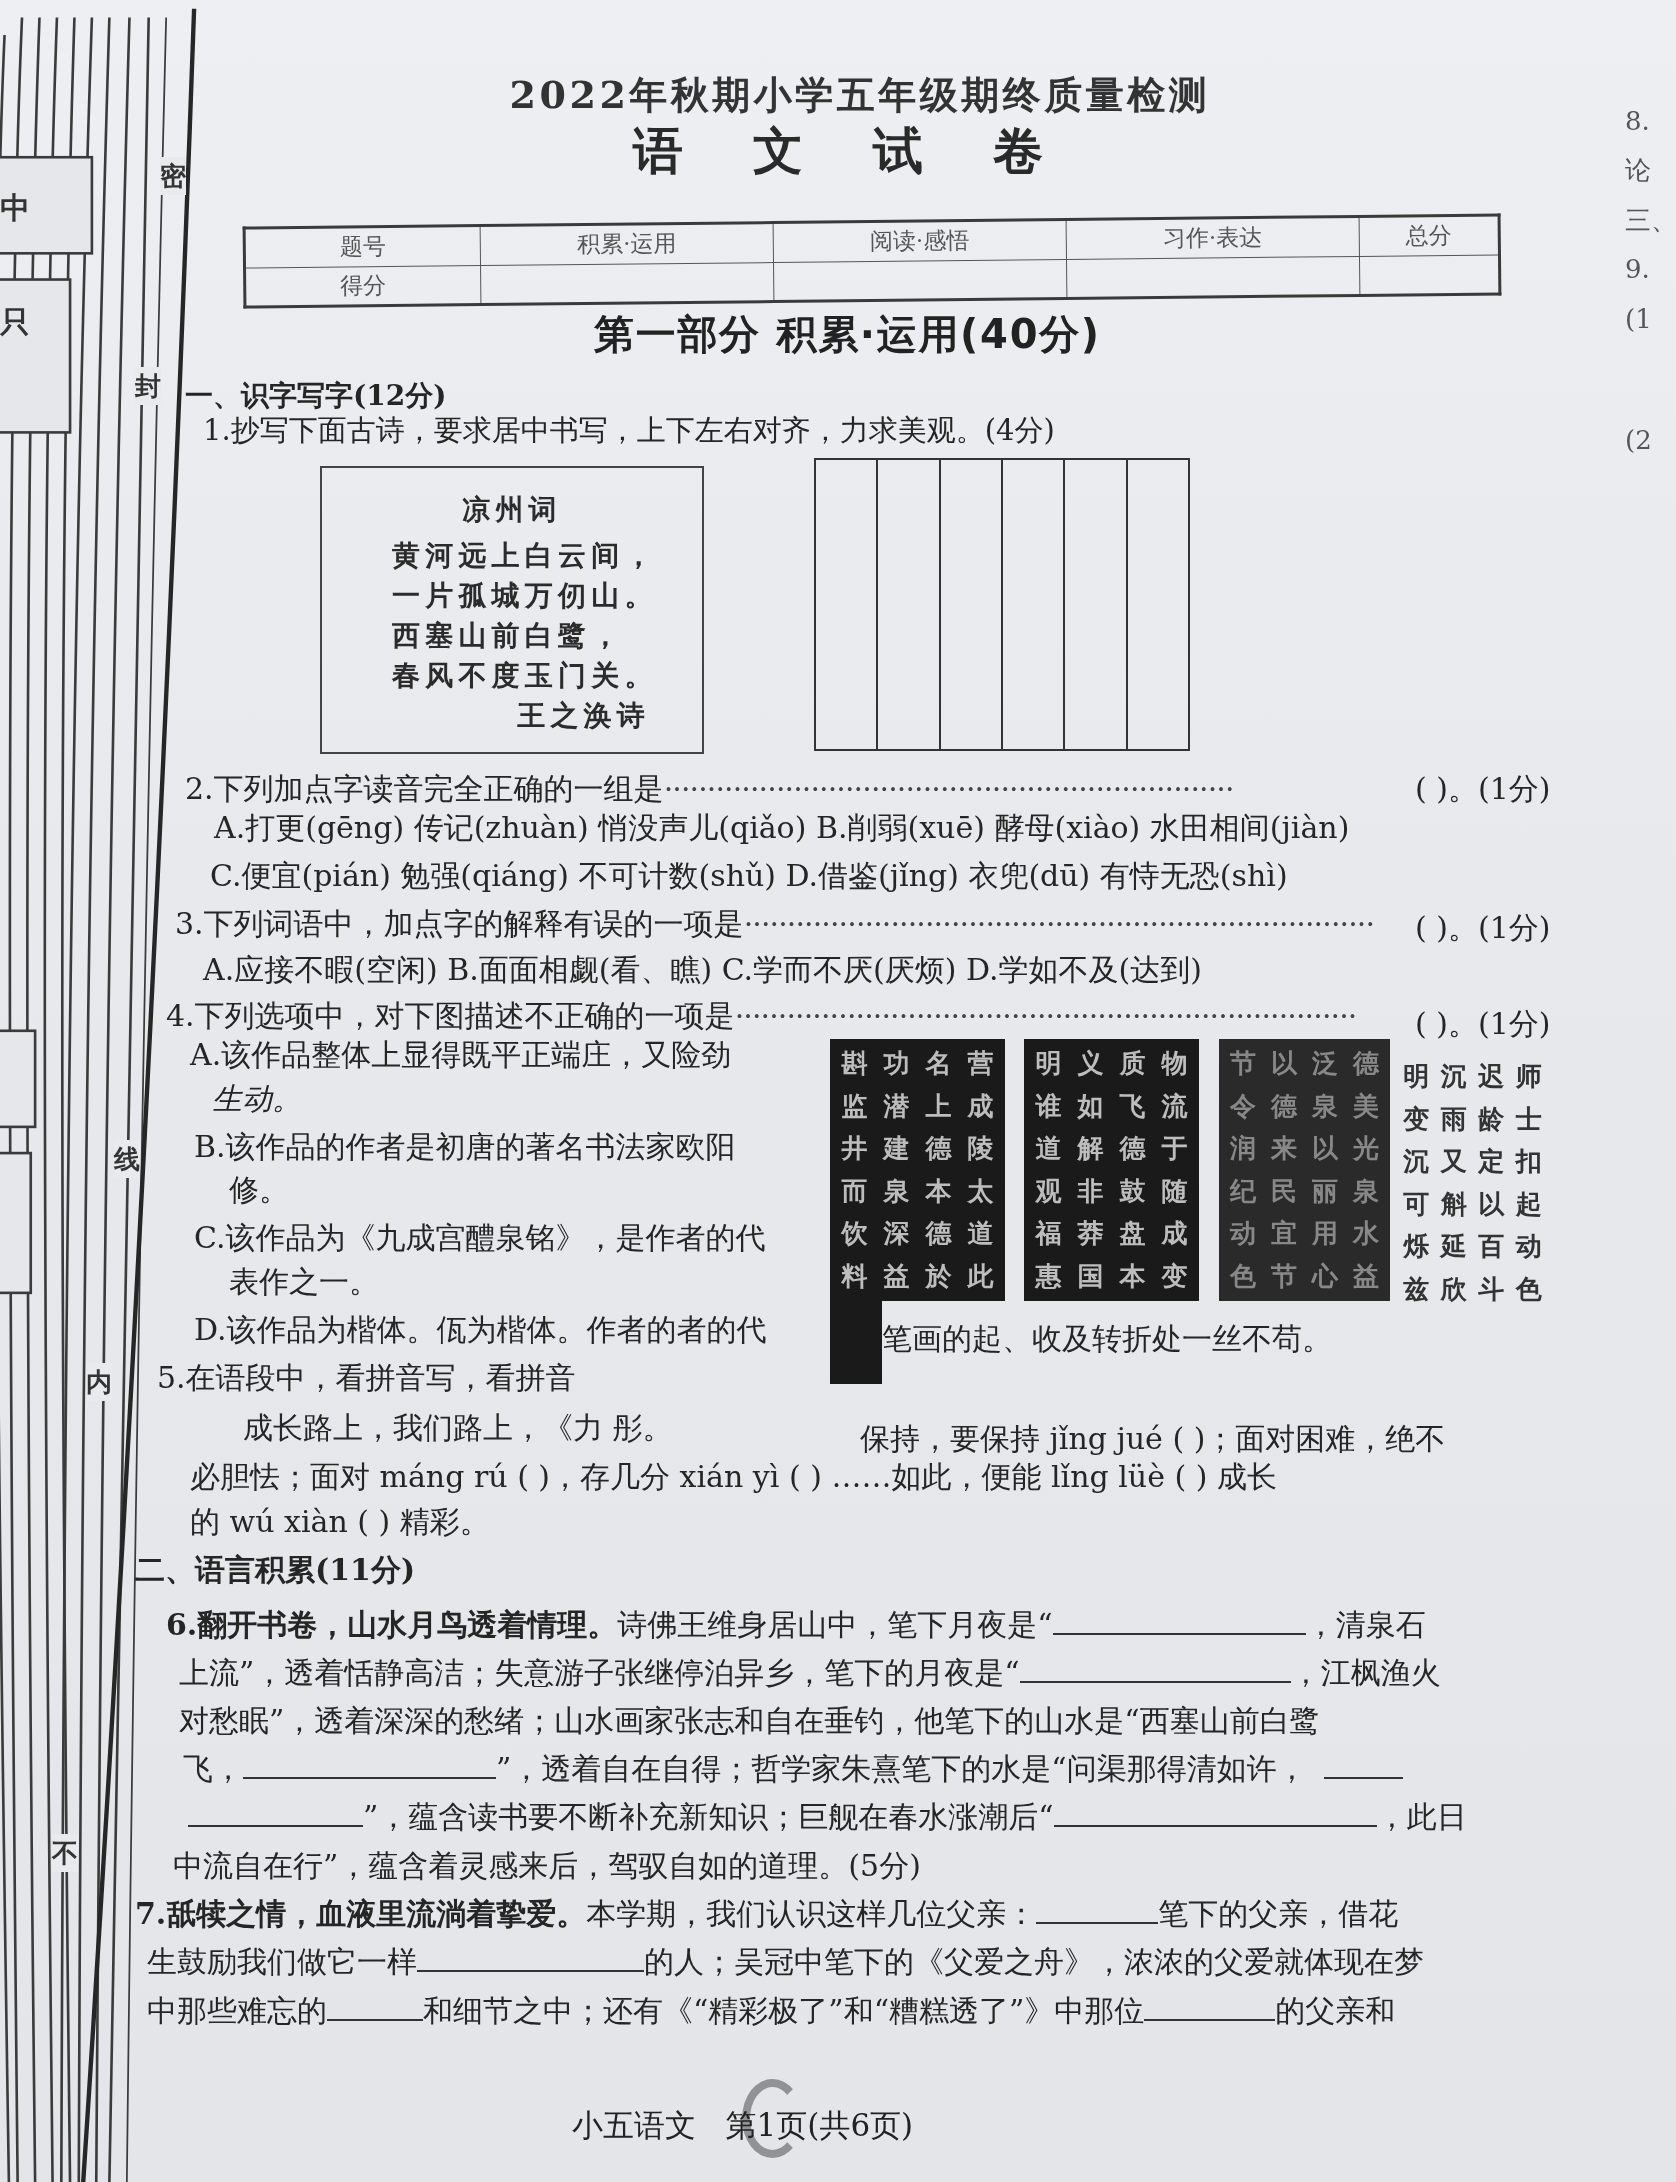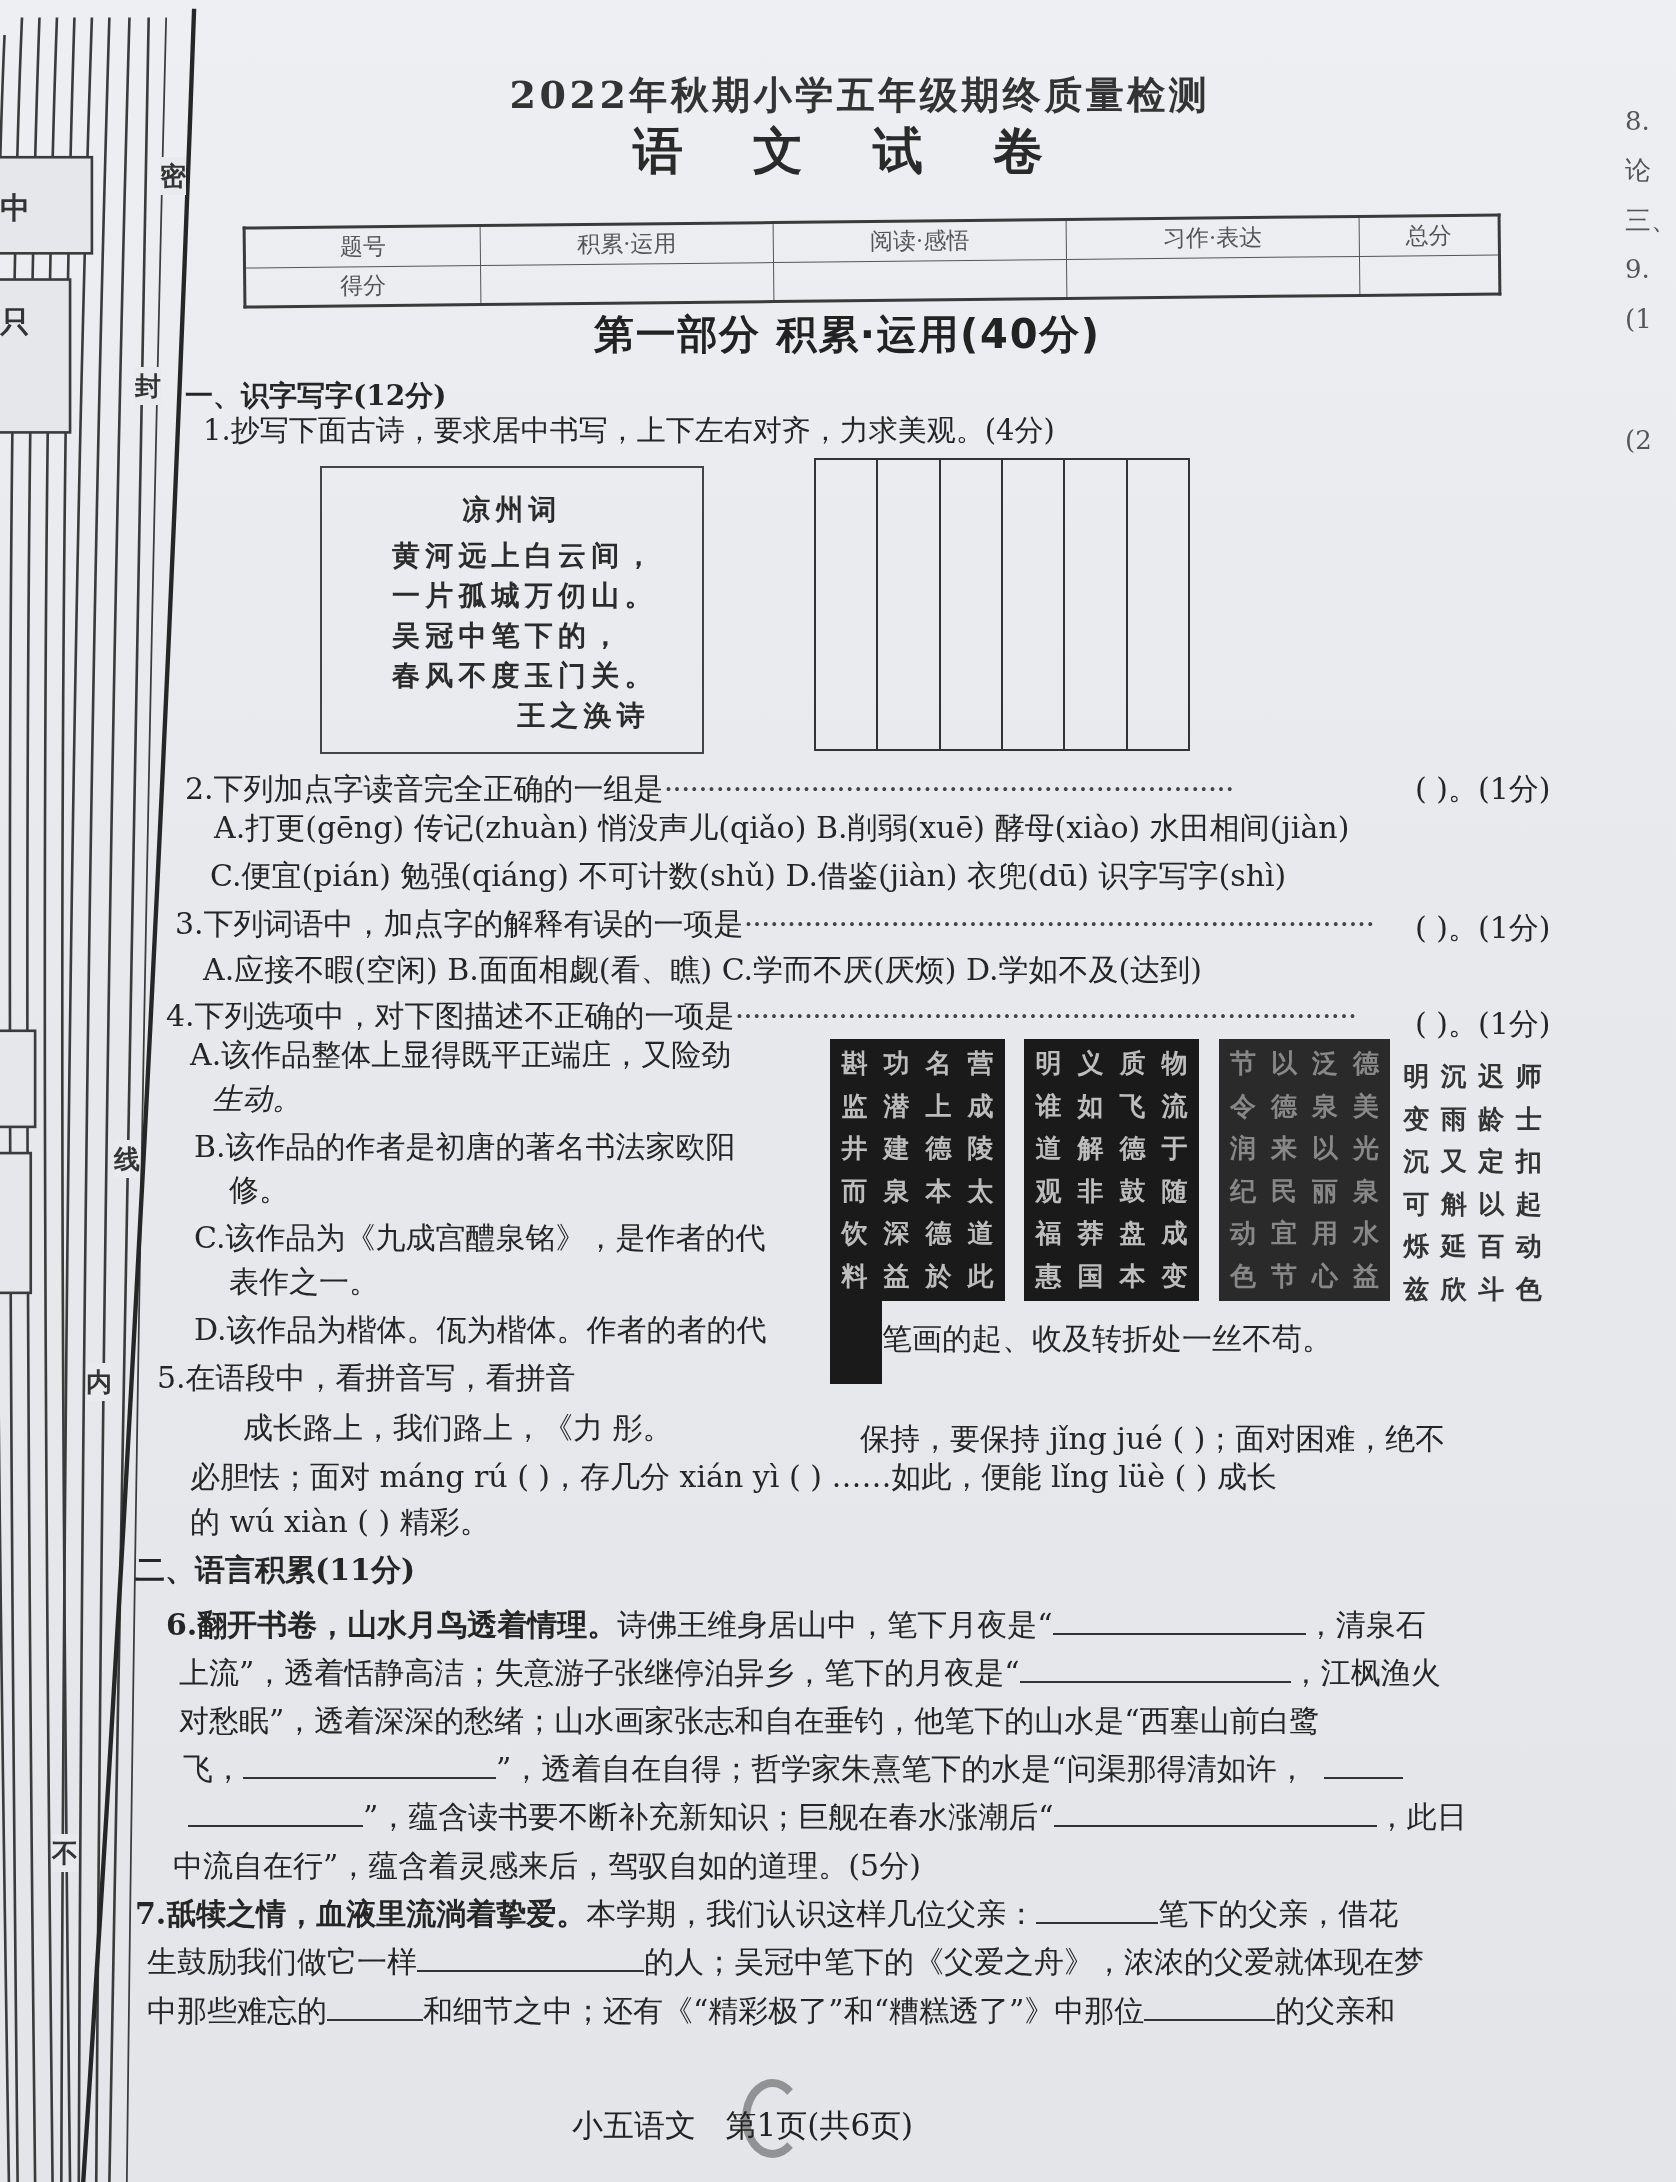--- a/index.html
+++ b/index.html
@@ -147,40 +147,40 @@
 
   <div class="part-title">第一部分  积累·运用(40分)</div>
 
   <div class="txt bold" style="left:185px; top:377px; font-size:28px;">一、识字写字(12分)</div>
   <div class="txt" style="left:203px; top:411px; font-size:29px;">1.抄写下面古诗，要求居中书写，上下左右对齐，力求美观。(4分)</div>
 
   <div class="poem-box">
     <div class="poem-title">凉州词</div>
     <div class="poem-line">黄河远上白云间，</div>
     <div class="poem-line">一片孤城万仞山。</div>
-    <div class="poem-line">吴冠中笔下的，</div>
+    <div class="poem-line">西塞山前白鹭，</div>
     <div class="poem-line">春风不度玉门关。</div>
     <div class="poem-author">王之涣诗</div>
   </div>
 
   <div class="grid-box">
     <div class="grid-col"></div>
     <div class="grid-col"></div>
     <div class="grid-col"></div>
     <div class="grid-col"></div>
     <div class="grid-col"></div>
     <div class="grid-col"></div>
   </div>
 
   <div class="txt" style="left:185px; top:769px;">
     <span>2.下列加点字读音完全正确的一组是</span><span class="dots">··································································</span>
   </div>
   <div class="txt" style="left:1415px; top:769px;">(    )。(1分)</div>
   <div class="txt" style="left:214px; top:808px;">A.打更(gēng) 传记(zhuàn)  悄没声儿(qiǎo)   B.削弱(xuē)  酵母(xiào) 水田相间(jiàn)</div>
-  <div class="txt" style="left:210px; top:856px;">C.便宜(pián)  勉强(qiáng)  不可计数(shǔ)    D.借鉴(jiàn) 衣兜(dū)  识字写字(shì)</div>
+  <div class="txt" style="left:210px; top:856px;">C.便宜(pián)  勉强(qiáng)  不可计数(shǔ)    D.借鉴(jǐng) 衣兜(dū)  有恃无恐(shì)</div>
 
   <div class="txt" style="left:175px; top:904px;">
     <span>3.下列词语中，加点字的解释有误的一项是</span><span class="dots">·········································································</span>
   </div>
   <div class="txt" style="left:1415px; top:908px;">(    )。(1分)</div>
   <div class="txt" style="left:203px; top:950px;">A.应接不暇(空闲) B.面面相觑(看、瞧)   C.学而不厌(厌烦)    D.学如不及(达到)</div>
 
   <div class="txt" style="left:166px; top:996px;">
     <span>4.下列选项中，对下图描述不正确的一项是</span><span class="dots">········································································</span>
   </div>

